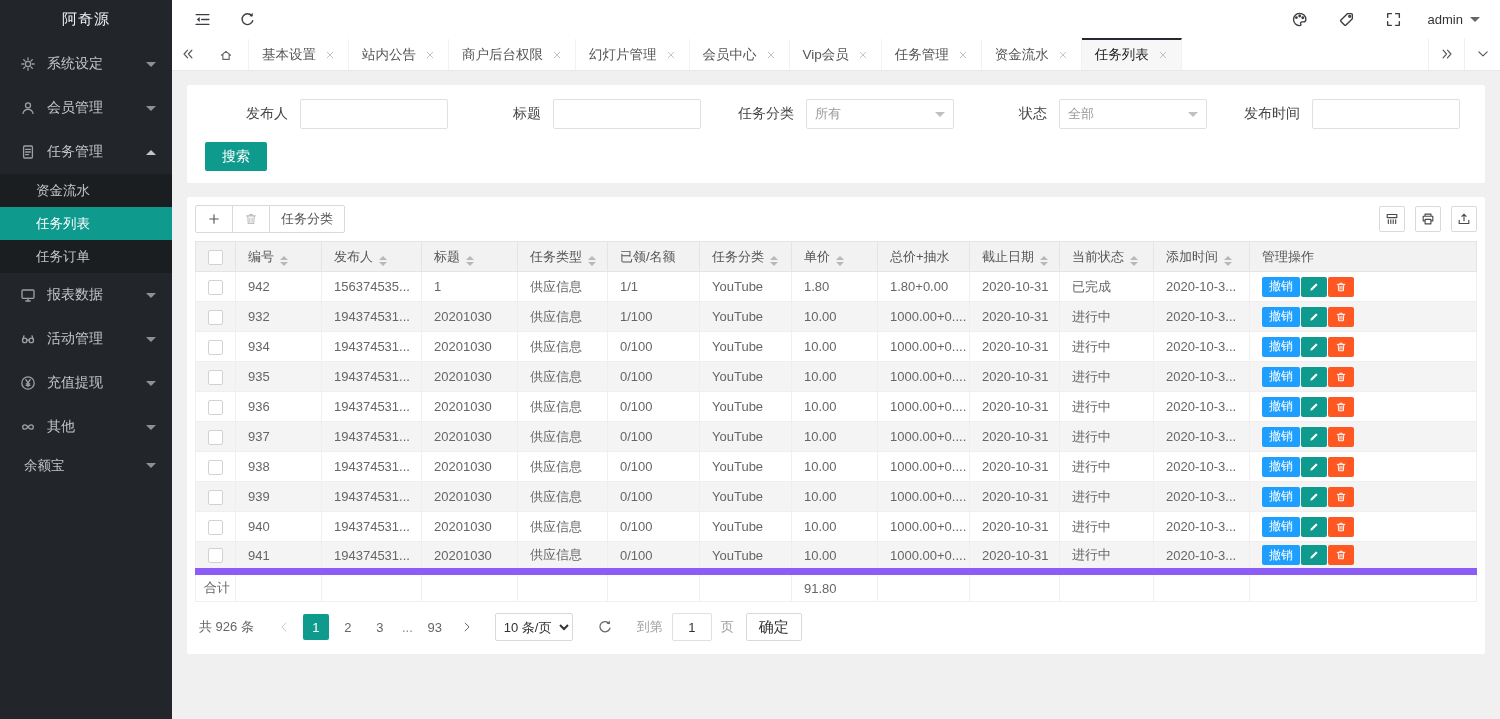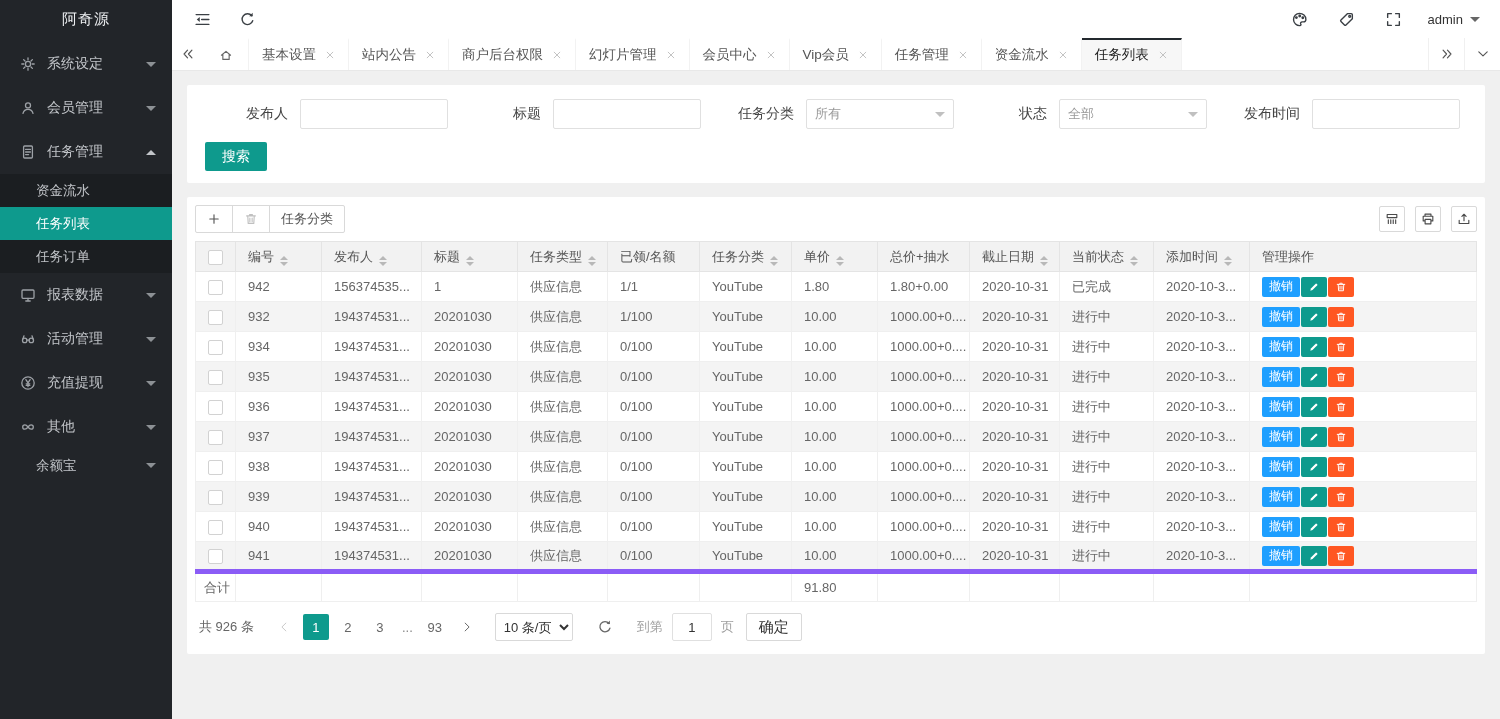--- a/index.html
+++ b/index.html
@@ -22,21 +22,21 @@
   .side-nav{flex:1;overflow:hidden;padding-top:4px;}
   .side-item{height:44px;display:flex;align-items:center;padding:0 16px 0 20px;cursor:pointer;font-size:14px;position:relative;}
   .side-item .icon{width:16px;height:16px;margin-right:11px;color:#9da1a6;flex-shrink:0;}
   .side-item .lbl{flex:1;white-space:nowrap;overflow:hidden;}
   .caret{width:0;height:0;border-left:5px solid transparent;border-right:5px solid transparent;flex-shrink:0;}
   .caret.down{border-top:5px solid #8d9195;}
   .caret.up{border-bottom:5px solid #c2c5c9;}
   .side-sub{background:var(--side-sub-bg);}
   .side-sub-item{height:33px;display:flex;align-items:center;padding-left:36px;font-size:13.5px;cursor:pointer;color:#c2c5c9;}
   .side-sub-item.active{background:var(--accent);color:#fff;}
-  .side-item.indent{height:33px;padding-left:36px;font-size:13.5px;}
+  .side-item.indent{height:33px;padding-left:24px;font-size:13.5px;}
 
   
   .main{flex:1;display:flex;flex-direction:column;min-width:0;}
   .topbar{height:38px;background:#fff;display:flex;align-items:center;padding:0 20px 0 22px;flex-shrink:0;}
   .topbar .icon,.tabbar .icon{display:inline-flex;}
   .icon svg{width:100%;height:100%;display:block;}
   .tb-icon{width:17px;height:17px;color:#3a3f44;cursor:pointer;}
   .tb-left{display:flex;align-items:center;gap:28px;}
   .tb-right{margin-left:auto;display:flex;align-items:center;gap:26px;}
   .tb-user{display:flex;align-items:center;gap:7px;font-size:13px;color:#333;cursor:pointer;}
@@ -79,21 +79,21 @@
   .gbtn .icon{width:14px;height:14px;color:#555;}
   .gbtn.dim .icon{color:#c0c0c0;}
   .tool-right{margin-left:auto;display:flex;gap:10px;}
   .sqbtn{width:26px;height:26px;background:#fff;border:1px solid #d9d9d9;border-radius:2px;display:flex;align-items:center;justify-content:center;cursor:pointer;}
   .sqbtn .icon{width:14px;height:14px;color:#4a4a4a;}
 
   table{width:100%;border-collapse:collapse;table-layout:fixed;font-size:13px;color:#666;}
   th{background:#f2f2f2;font-weight:400;text-align:left;height:30px;padding:0 12px;color:#555;border:1px solid #e4e4e4;white-space:nowrap;overflow:hidden;}
   td{height:30px;padding:0 12px;border:1px solid #efefef;white-space:nowrap;overflow:hidden;background:#fff;}
   tbody tr.stripe td{background:#f4f4f4;}
-  tfoot td{border-top:5px solid #8b5cf6;}
+  tfoot td{border-top:7px solid #8b5cf6;}
   .sort{display:inline-flex;flex-direction:column;gap:2px;margin-left:6px;vertical-align:1px;cursor:pointer;}
   .sort i{display:block;width:0;height:0;border-left:4px solid transparent;border-right:4px solid transparent;}
   .sort .s-up{border-bottom:4px solid #b8b8b8;}
   .sort .s-dn{border-top:4px solid #b8b8b8;}
   .cb{width:15px;height:15px;background:#fff;border:1px solid #d2d2d2;border-radius:2px;display:inline-block;vertical-align:middle;cursor:pointer;}
   .acts{display:flex;align-items:center;gap:1px;}
   .act{height:20px;border:none;border-radius:2px;color:#fff;font-size:12px;display:inline-flex;align-items:center;justify-content:center;cursor:pointer;font-family:inherit;}
   .act.revoke{background:var(--info);padding:0 7px;}
   .act.edit{background:var(--accent);width:26px;}
   .act.del{background:var(--danger);width:26px;}

